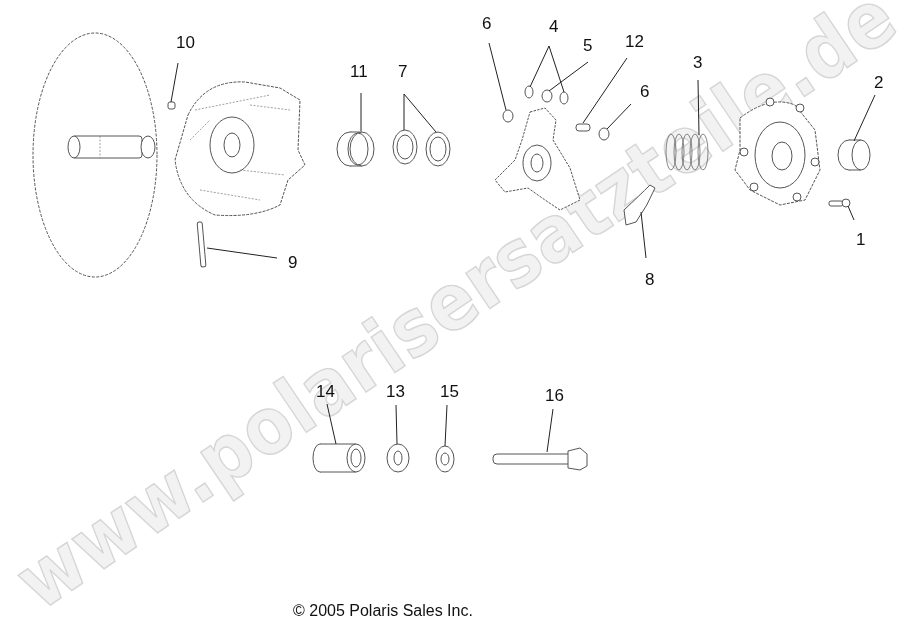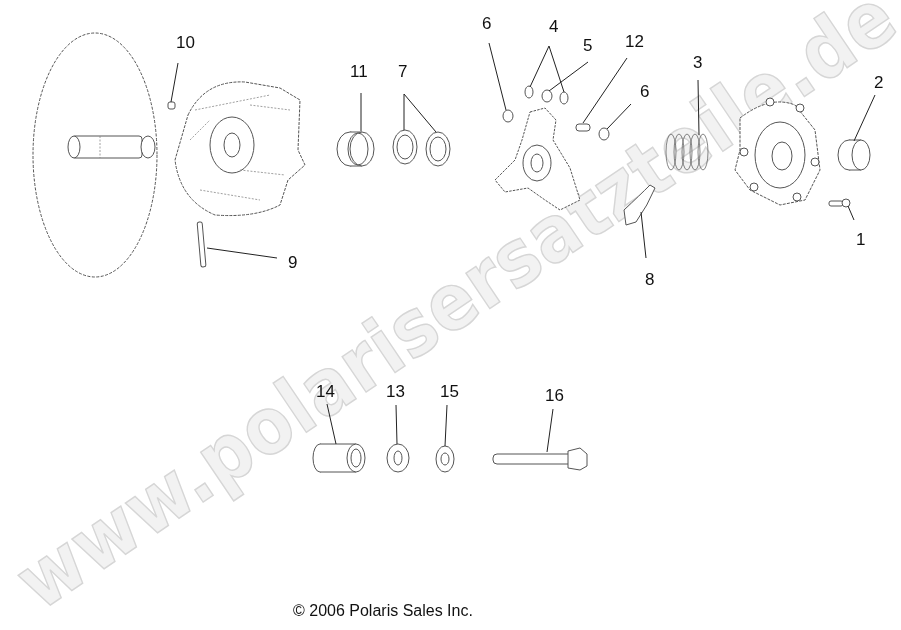--- a/index.html
+++ b/index.html
@@ -178,13 +178,13 @@
     <text class="callout" x="874" y="88">2</text>
     <text class="callout" x="856" y="245">1</text>
     <text class="callout" x="645" y="285">8</text>
     <text class="callout" x="316" y="397">14</text>
     <text class="callout" x="386" y="397">13</text>
     <text class="callout" x="440" y="397">15</text>
     <text class="callout" x="545" y="401">16</text>
   </g>
 </svg>
 
-<div class="copyright">© 2006 Polaris Sales Inc.</div>
+<div class="copyright">© 2005 Polaris Sales Inc.</div>
 
 </body></html>

